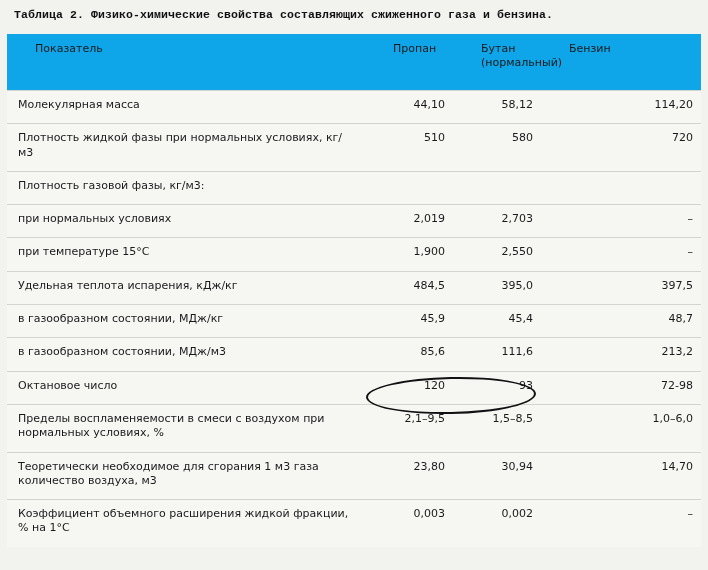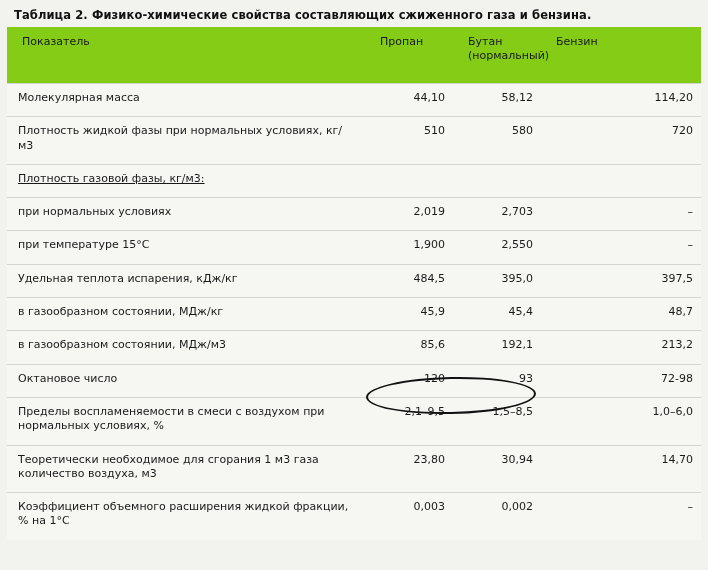--- a/index.html
+++ b/index.html
@@ -19,59 +19,59 @@
     position: relative;
     width: 708px;
     height: 570px;
     box-sizing: border-box;
     padding: 6px 0 0 0;
   }
   .caption {
     font-size: 11.5px;
     font-weight: bold;
     color: #111;
-    padding: 2px 0 5px 14px;
+    padding: 2px 0 13px 14px;
     letter-spacing: 0.1px;
+    font-family: Liberation Mono, monospace;
   }
   table.props {
     border-collapse: collapse;
     width: 694px;
     margin-left: 7px;
     table-layout: fixed;
     background: #f6f6f3;
   }
   table.props col.c0 { width: 358px; }
   table.props col.c1 { width: 88px; }
   table.props col.c2 { width: 88px; }
   table.props col.c3 { width: 160px; }
 
   table.props thead th {
-    background: #84cc16;
+    background: #0ea5e9;
     font-weight: normal;
     font-size: 11px;
     text-align: left;
     vertical-align: top;
-    padding: 8px 8px 10px 15px;
+    padding: 8px 8px 10px 28px;
     border: none;
     color: #1a1a1a;
     line-height: 1.25;
     height: 38px;
   }
   table.props tbody td {
     border-top: 1px solid #d4d4cf;
     padding: 7px 8px 11px 11px;
     vertical-align: top;
     line-height: 1.3;
     font-size: 11px;
     color: #1a1a1a;
     background: #f6f6f3;
   }
   table.props tbody tr.group td {
     background: #f6f6f3;
-    text-decoration: underline;
   }
   .wrapcell {
     white-space: normal;
   }
   .val {
     position: relative;
     text-align: right;
   }
   
   .ellipse-anno {
@@ -154,21 +154,21 @@
       <tr>
         <td>в газообразном состоянии, МДж/кг</td>
         <td class="val">45,9</td>
         <td class="val">45,4</td>
         <td class="val">48,7</td>
       </tr>
 
       <tr>
         <td>в газообразном состоянии, МДж/м3</td>
         <td class="val">85,6</td>
-        <td class="val">192,1</td>
+        <td class="val">111,6</td>
         <td class="val">213,2</td>
       </tr>
 
       <tr>
         <td>Октановое число</td>
         <td class="val">120</td>
         <td class="val">93</td>
         <td class="val">72-98</td>
       </tr>
 

